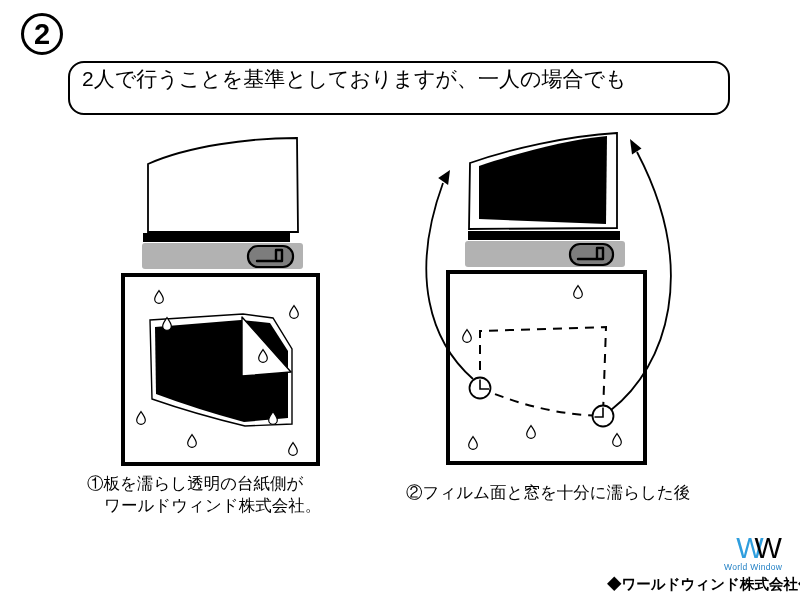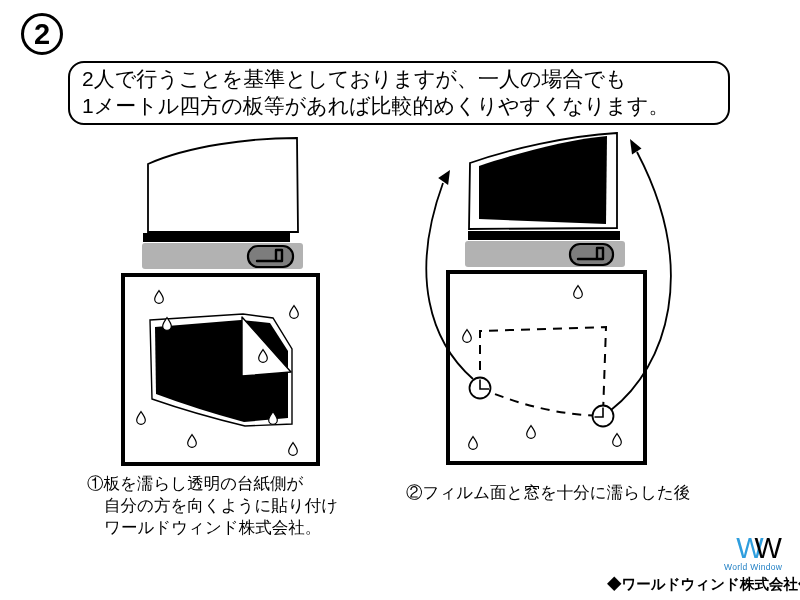--- a/index.html
+++ b/index.html
@@ -3,21 +3,21 @@
 <meta charset="utf-8">
 <style>
   html,body{margin:0;padding:0;background:#fff;}
   .page{position:relative;width:800px;height:600px;background:#ffffff;
         font-family:"Liberation Sans",sans-serif;overflow:hidden;color:#000;}
   .abs{position:absolute;}
   .step-badge{left:21px;top:13px;width:36px;height:36px;border:3px solid #000;
               border-radius:50%;display:flex;align-items:center;justify-content:center;
               font-size:29px;font-weight:bold;line-height:1;}
   .callout{left:68px;top:61px;width:634px;border:2.5px solid #000;border-radius:16px;
-           padding:2px 12px 4px 12px;font-size:21px;line-height:27px;font-weight:500;
+           padding:2px 12px 21px 12px;font-size:21px;line-height:27px;font-weight:500;
            letter-spacing:0px;white-space:nowrap;}
   .caption{font-size:16.5px;line-height:22px;font-weight:400;white-space:nowrap;}
   .caption .indent{padding-left:17px;}
   .cap-left{left:87px;top:472px;}
   .cap-right{left:406px;top:481px;text-align:right;}
   .logo{left:724px;top:534px;width:70px;text-align:center;line-height:1;}
   .logo .ws{font-size:29px;font-weight:normal;letter-spacing:0;}
   .logo .w2{margin-left:-9px;}
   .logo-sub{font-size:8.5px;margin-top:0;letter-spacing:0.3px;text-align:left;}
   .company{left:607px;top:575px;font-size:14.5px;font-weight:bold;white-space:nowrap;}
@@ -27,21 +27,20 @@
 <body>
 
 <div class="page">
 
   <div class="abs step-badge">
     <span>2</span>
   </div>
 
   <div class="abs callout">
     <div>2人で行うことを基準としておりますが、一人の場合でも</div>
-    <div>1メートル四方の板等があれば比較的めくりやすくなります。</div>
   </div>
 
   <svg class="abs" style="left:110px;top:130px;" width="215" height="340" viewBox="0 0 215 340">
     <defs>
       <path id="drop" d="M0,-6.5 C2.3,-3 4.3,-0.5 4.3,2 A4.3,4.4 0 1,1 -4.3,2 C-4.3,-0.5 -2.3,-3 0,-6.5 Z"></path>
     </defs>
 
     <path d="M38,34 C78,16 140,8 187,8 L188,102 L38,102 Z" fill="#ffffff" stroke="#000" stroke-width="1.8"></path>
     <rect x="33" y="103" width="147" height="9" fill="#000"></rect>
     <rect x="32" y="113" width="161" height="26" rx="3" fill="#b2b2b2"></rect>
@@ -92,21 +91,20 @@
     <path d="M198,279.5 L198,289 L189.5,289" fill="none" stroke="#000" stroke-width="1.6"></path>
 
     <path d="M68,251 C26,214 4,148 38,55" fill="none" stroke="#000" stroke-width="1.8"></path>
     <polygon points="45,42 43.1,57 33.2,50" fill="#000"></polygon>
     <path d="M206,282 C262,238 294,142 232,24" fill="none" stroke="#000" stroke-width="1.8"></path>
     <polygon points="225,11 236.5,20.5 227,26.5" fill="#000"></polygon>
   </svg>
 
   <div class="abs caption cap-left">
     <div>①板を濡らし透明の台紙側が</div>
-    <div class="indent">自分の方を向くように貼り付け</div>
     <div class="indent">ワールドウィンド株式会社。</div>
   </div>
   <div class="abs caption cap-right">
     <div>②フィルム面と窓を十分に濡らした後</div>
   </div>
 
   <div class="abs logo">
     <div class="ws">
       <span class="w1" style="color: rgb(47, 158, 222);">W</span><span class="w2">W</span>
     </div>

